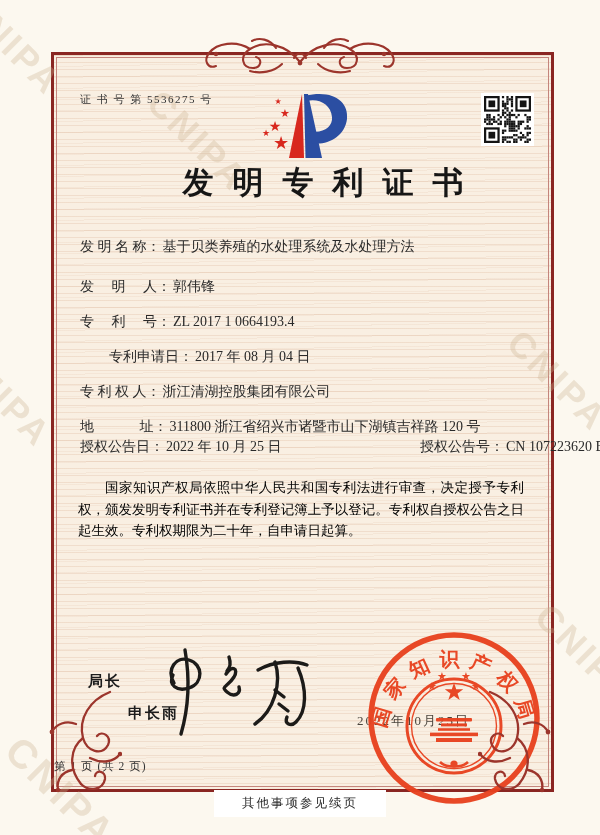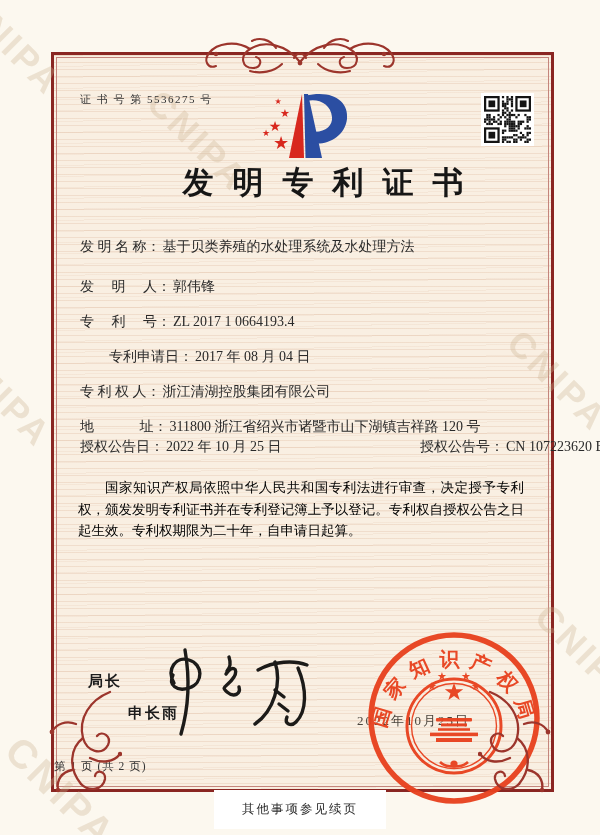--- a/index.html
+++ b/index.html
@@ -46,21 +46,21 @@
   }
   .body-text p{margin:0 0 1px 0; text-indent:2em;}
   .officer{position:absolute; z-index:4; font-family:"Liberation Sans","DejaVu Sans",sans-serif;
     font-weight:bold; font-size:15px; letter-spacing:2px; color:#1c1c1c;}
   .signature{position:absolute; left:158px; top:645px; width:175px; height:95px; z-index:5;}
   .seal{position:absolute; left:364px; top:628px; width:180px; height:180px; z-index:5; opacity:0.96;}
   .seal-date{position:absolute; left:357px; top:712px; z-index:4; font-size:13px; letter-spacing:2px; color:#4a443c;}
   .page-info{position:absolute; left:54px; top:759px; width:494px; z-index:4; font-size:11.5px; letter-spacing:1px; color:#333;}
   .note-box{
     position:absolute; left:50%; top:790px; transform:translateX(-50%); z-index:4;
-    background:#ffffff; padding:11px 28px; font-size:12.5px; letter-spacing:2px; color:#2a2a2a; white-space:nowrap;
+    background:#ffffff; padding:5px 28px; font-size:12.5px; letter-spacing:2px; color:#2a2a2a; white-space:nowrap;
   }
 </style>
 </head>
 <body>
 
 <div class="page">
 
   <div class="wm" style="left:-18px; top:-14px;">CNIPA</div>
   <div class="wm" style="left:168px; top:82px;">CNIPA</div>
   <div class="wm" style="left:528px; top:322px;">CNIPA</div>

